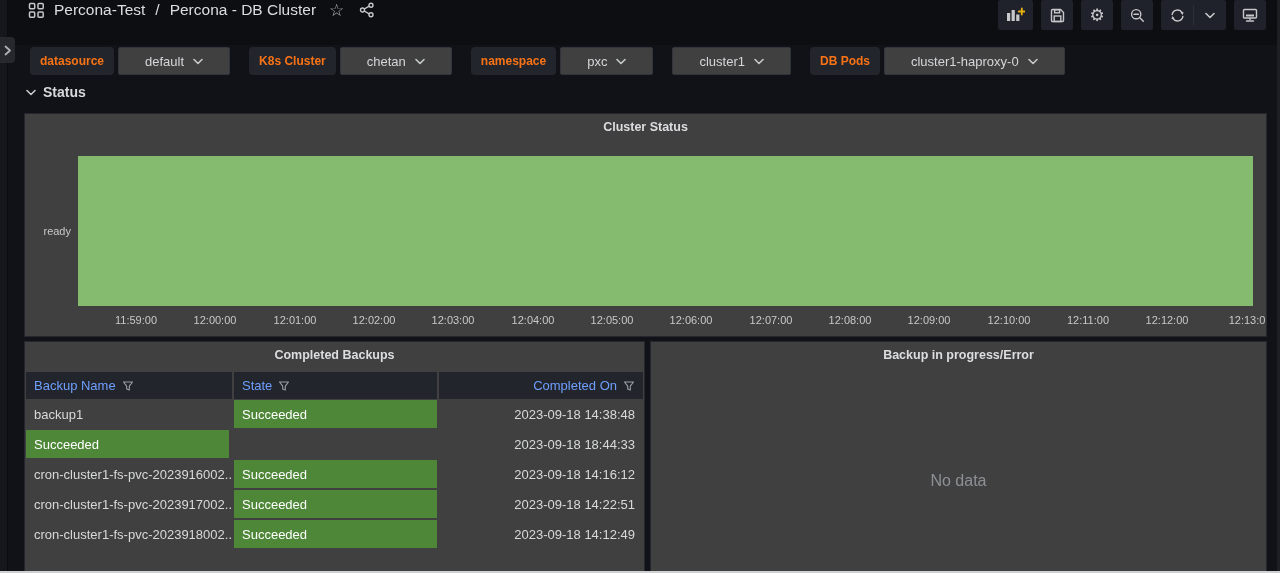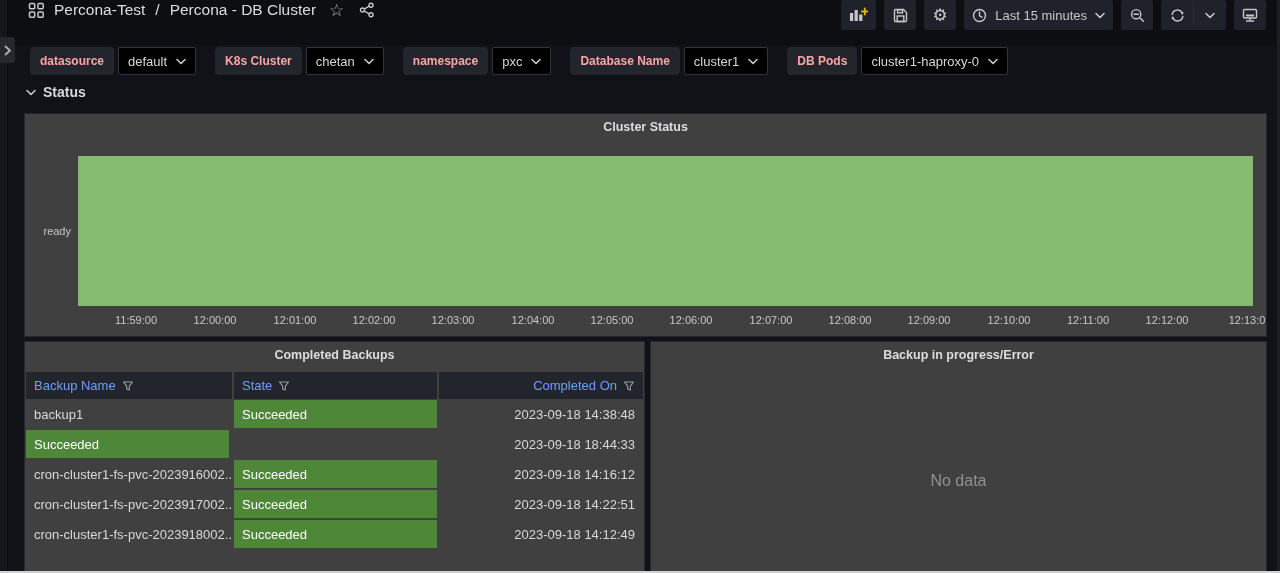--- a/index.html
+++ b/index.html
@@ -35,24 +35,24 @@
   .timepicker { gap:8px; font-size:13px; color:#c7c8ca; font-weight:500; }
   .refresh-group { display:flex; background:#1f222a; border-radius:2px; }
   .refresh-group .navbtn { background:transparent; }
   .refresh-group .divider { width:1px; background:#2e3037; margin:5px 0; }
   .gear { font-size:17px; line-height:1; color:#c7c8ca; }
 
   
   .varrow { position:absolute; left:30px; top:47px; right:10px; height:28px;
     display:flex; gap:19px; align-items:center; }
   .var { display:flex; gap:4px; align-items:center; }
-  .varlabel { background:#22252b; color:#fca5a5; font-weight:700; font-size:12px;
+  .varlabel { background:#22252b; color:#f97316; font-weight:700; font-size:12px;
     line-height:28px; padding:0 10px; border-radius:4px; white-space:nowrap; }
-  .varvalue { background:#000000; border:1px solid #31343c; border-radius:2px; height:28px;
-    display:flex; align-items:center; gap:9px; padding:0 9px; color:#d5d6d9; font-size:13px;
+  .varvalue { background:#404040; border:1px solid #31343c; border-radius:2px; height:28px;
+    display:flex; align-items:center; gap:9px; padding:0 26px; color:#d5d6d9; font-size:13px;
     cursor:pointer; white-space:nowrap; }
 
   
   .section { position:absolute; left:26px; top:84px; }
   .section-toggle { background:none; border:none; display:flex; align-items:center; gap:7px;
     cursor:pointer; color:#d8d9da; font-family:"Liberation Sans",sans-serif;
     font-size:14px; font-weight:700; }
 
   
   .panel { position:absolute; background:#404040; border:1px solid #25262e; overflow:hidden; }
@@ -160,30 +160,20 @@
           <g fill="none" stroke="#c7c8ca" stroke-width="1.4">
             <path d="M1.5 2.5a1 1 0 0 1 1-1h8l3 3v8a1 1 0 0 1-1 1h-10a1 1 0 0 1-1-1z"></path>
             <rect x="4.2" y="8" width="6.6" height="5.5"></rect>
             <rect x="4.6" y="1.8" width="5" height="3"></rect>
           </g>
         </svg>
     </button>
     <button class="navbtn">
       <span class="gear uicon">⚙</span>
     </button>
-    <button class="navbtn timepicker">
-      <svg width="15" height="15" viewBox="0 0 15 15">
-          <circle cx="7.5" cy="7.5" r="6" fill="none" stroke="#c7c8ca" stroke-width="1.4"></circle>
-          <polyline points="7.5,4 7.5,7.8 10,9.2" fill="none" stroke="#c7c8ca" stroke-width="1.4" stroke-linecap="round"></polyline>
-        </svg>
-      <span>Last 15 minutes</span>
-      <svg width="10" height="7" viewBox="0 0 10 7">
-          <use href="#chev-down"></use>
-        </svg>
-    </button>
     <button class="navbtn">
       <svg width="15" height="15" viewBox="0 0 15 15">
           <g fill="none" stroke="#c7c8ca" stroke-width="1.4">
             <circle cx="6.2" cy="6.2" r="4.6"></circle>
             <line x1="9.8" y1="9.8" x2="13.3" y2="13.3" stroke-linecap="round"></line>
             <line x1="4" y1="6.2" x2="8.4" y2="6.2" stroke-linecap="round"></line>
           </g>
         </svg>
     </button>
     <div class="refresh-group">
@@ -239,21 +229,20 @@
   <div class="var">
     <span class="varlabel">namespace</span>
     <button class="varvalue">
         <span>pxc</span>
         <svg width="10" height="7" viewBox="0 0 10 7">
           <use href="#chev-down"></use>
         </svg>
       </button>
   </div>
   <div class="var">
-    <span class="varlabel">Database Name</span>
     <button class="varvalue">
         <span>cluster1</span>
         <svg width="10" height="7" viewBox="0 0 10 7">
           <use href="#chev-down"></use>
         </svg>
       </button>
   </div>
   <div class="var">
     <span class="varlabel">DB Pods</span>
     <button class="varvalue">

